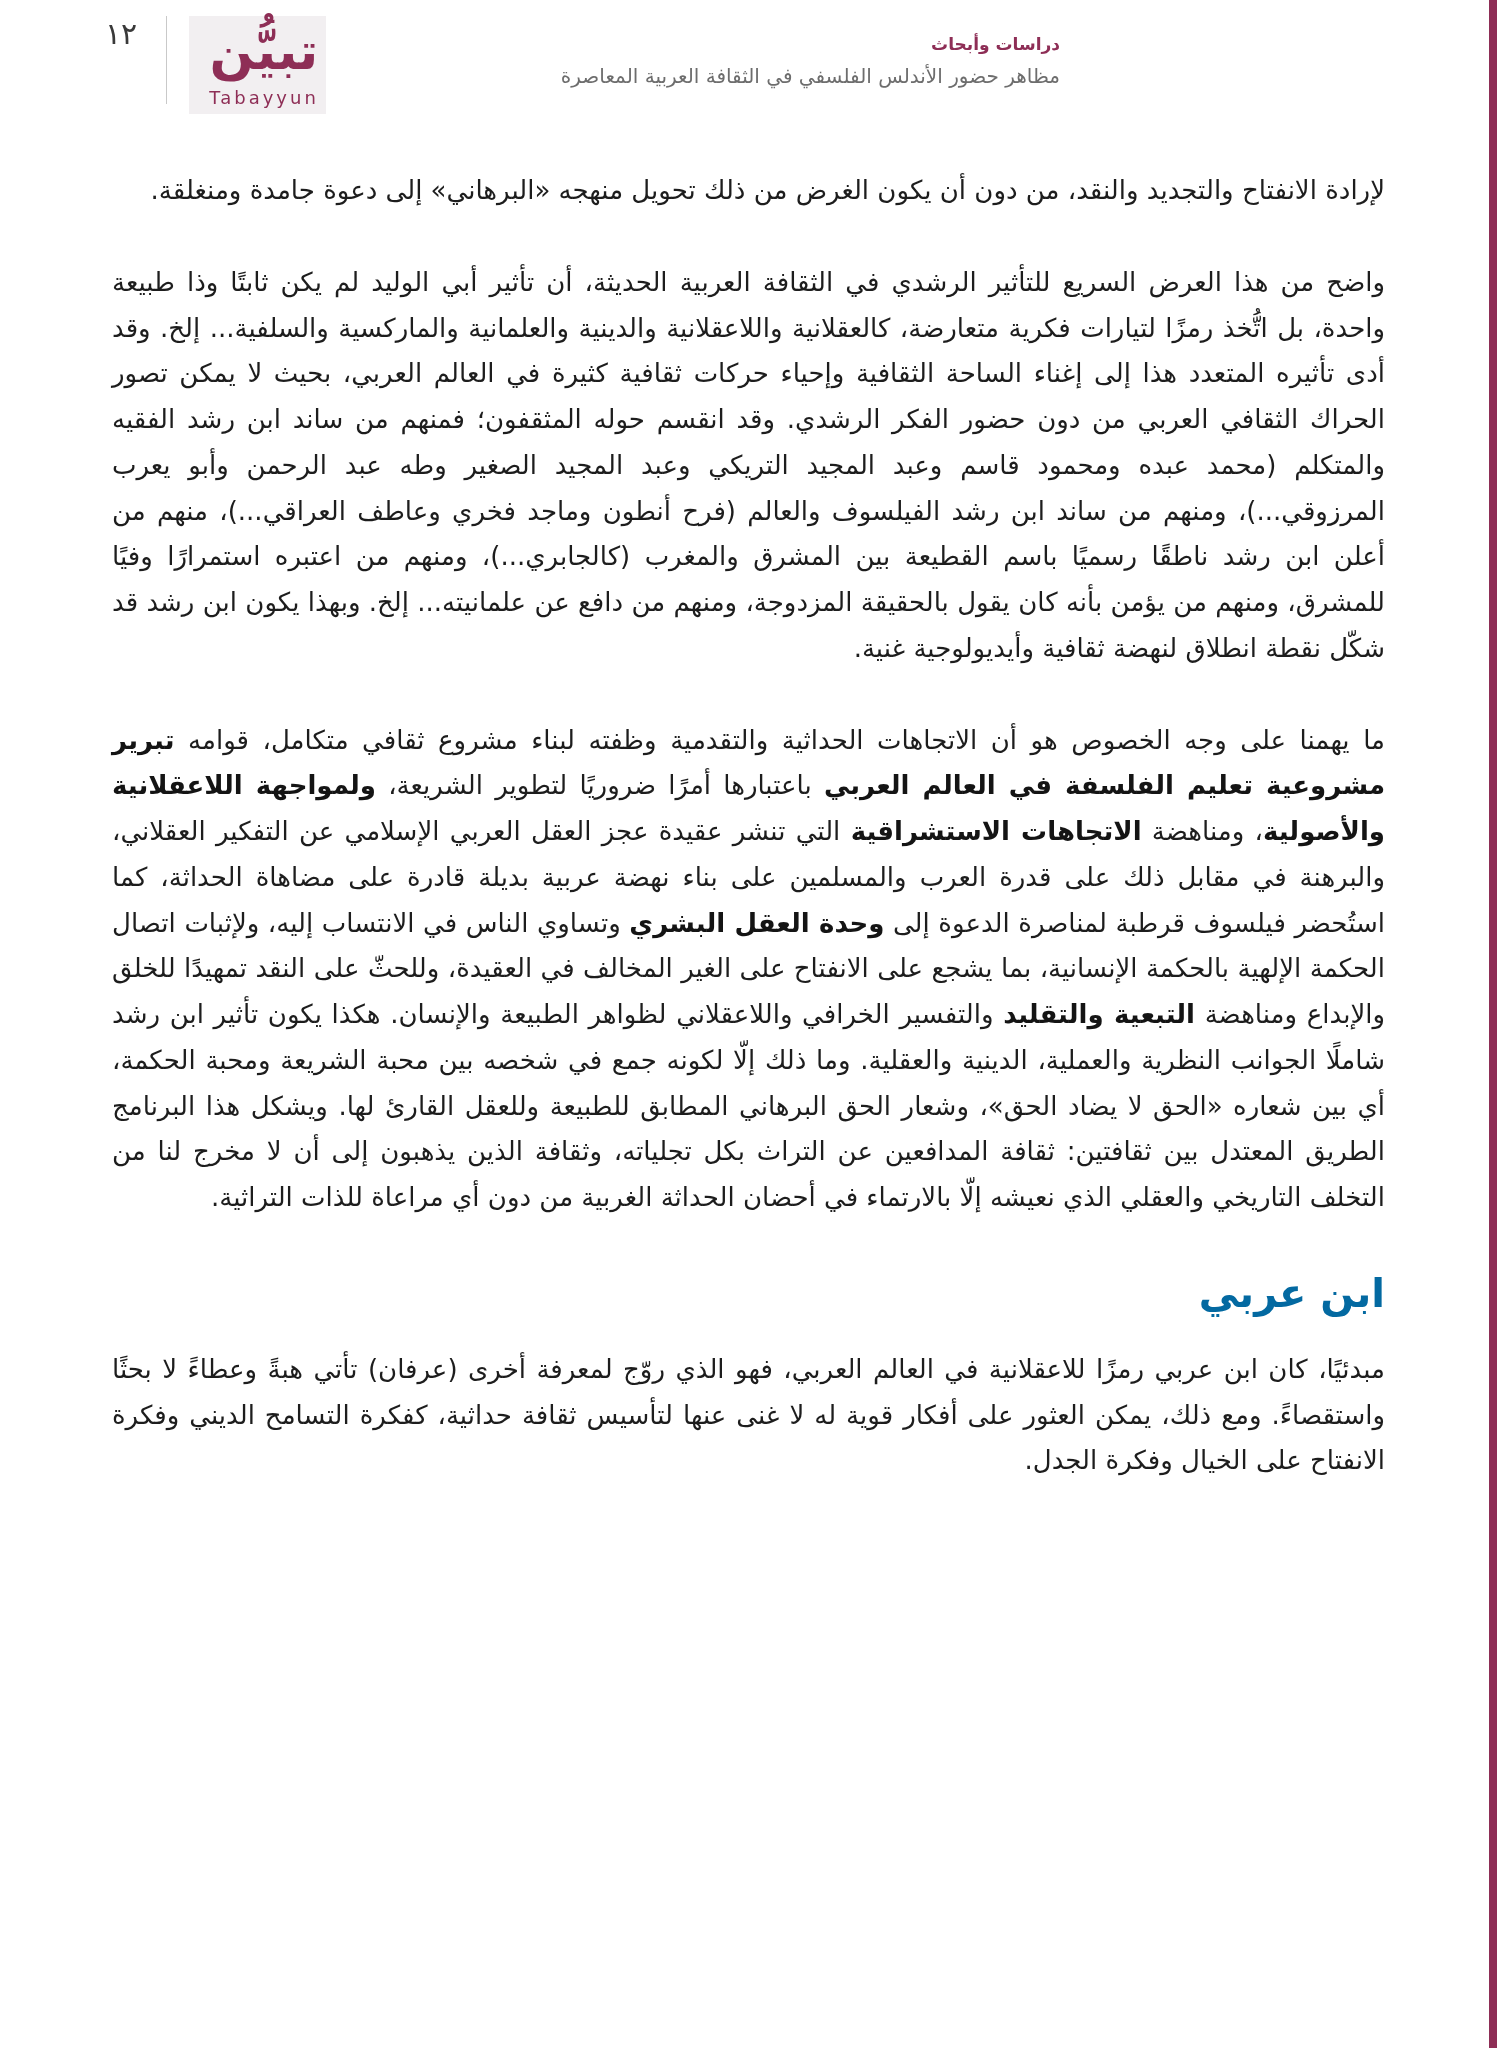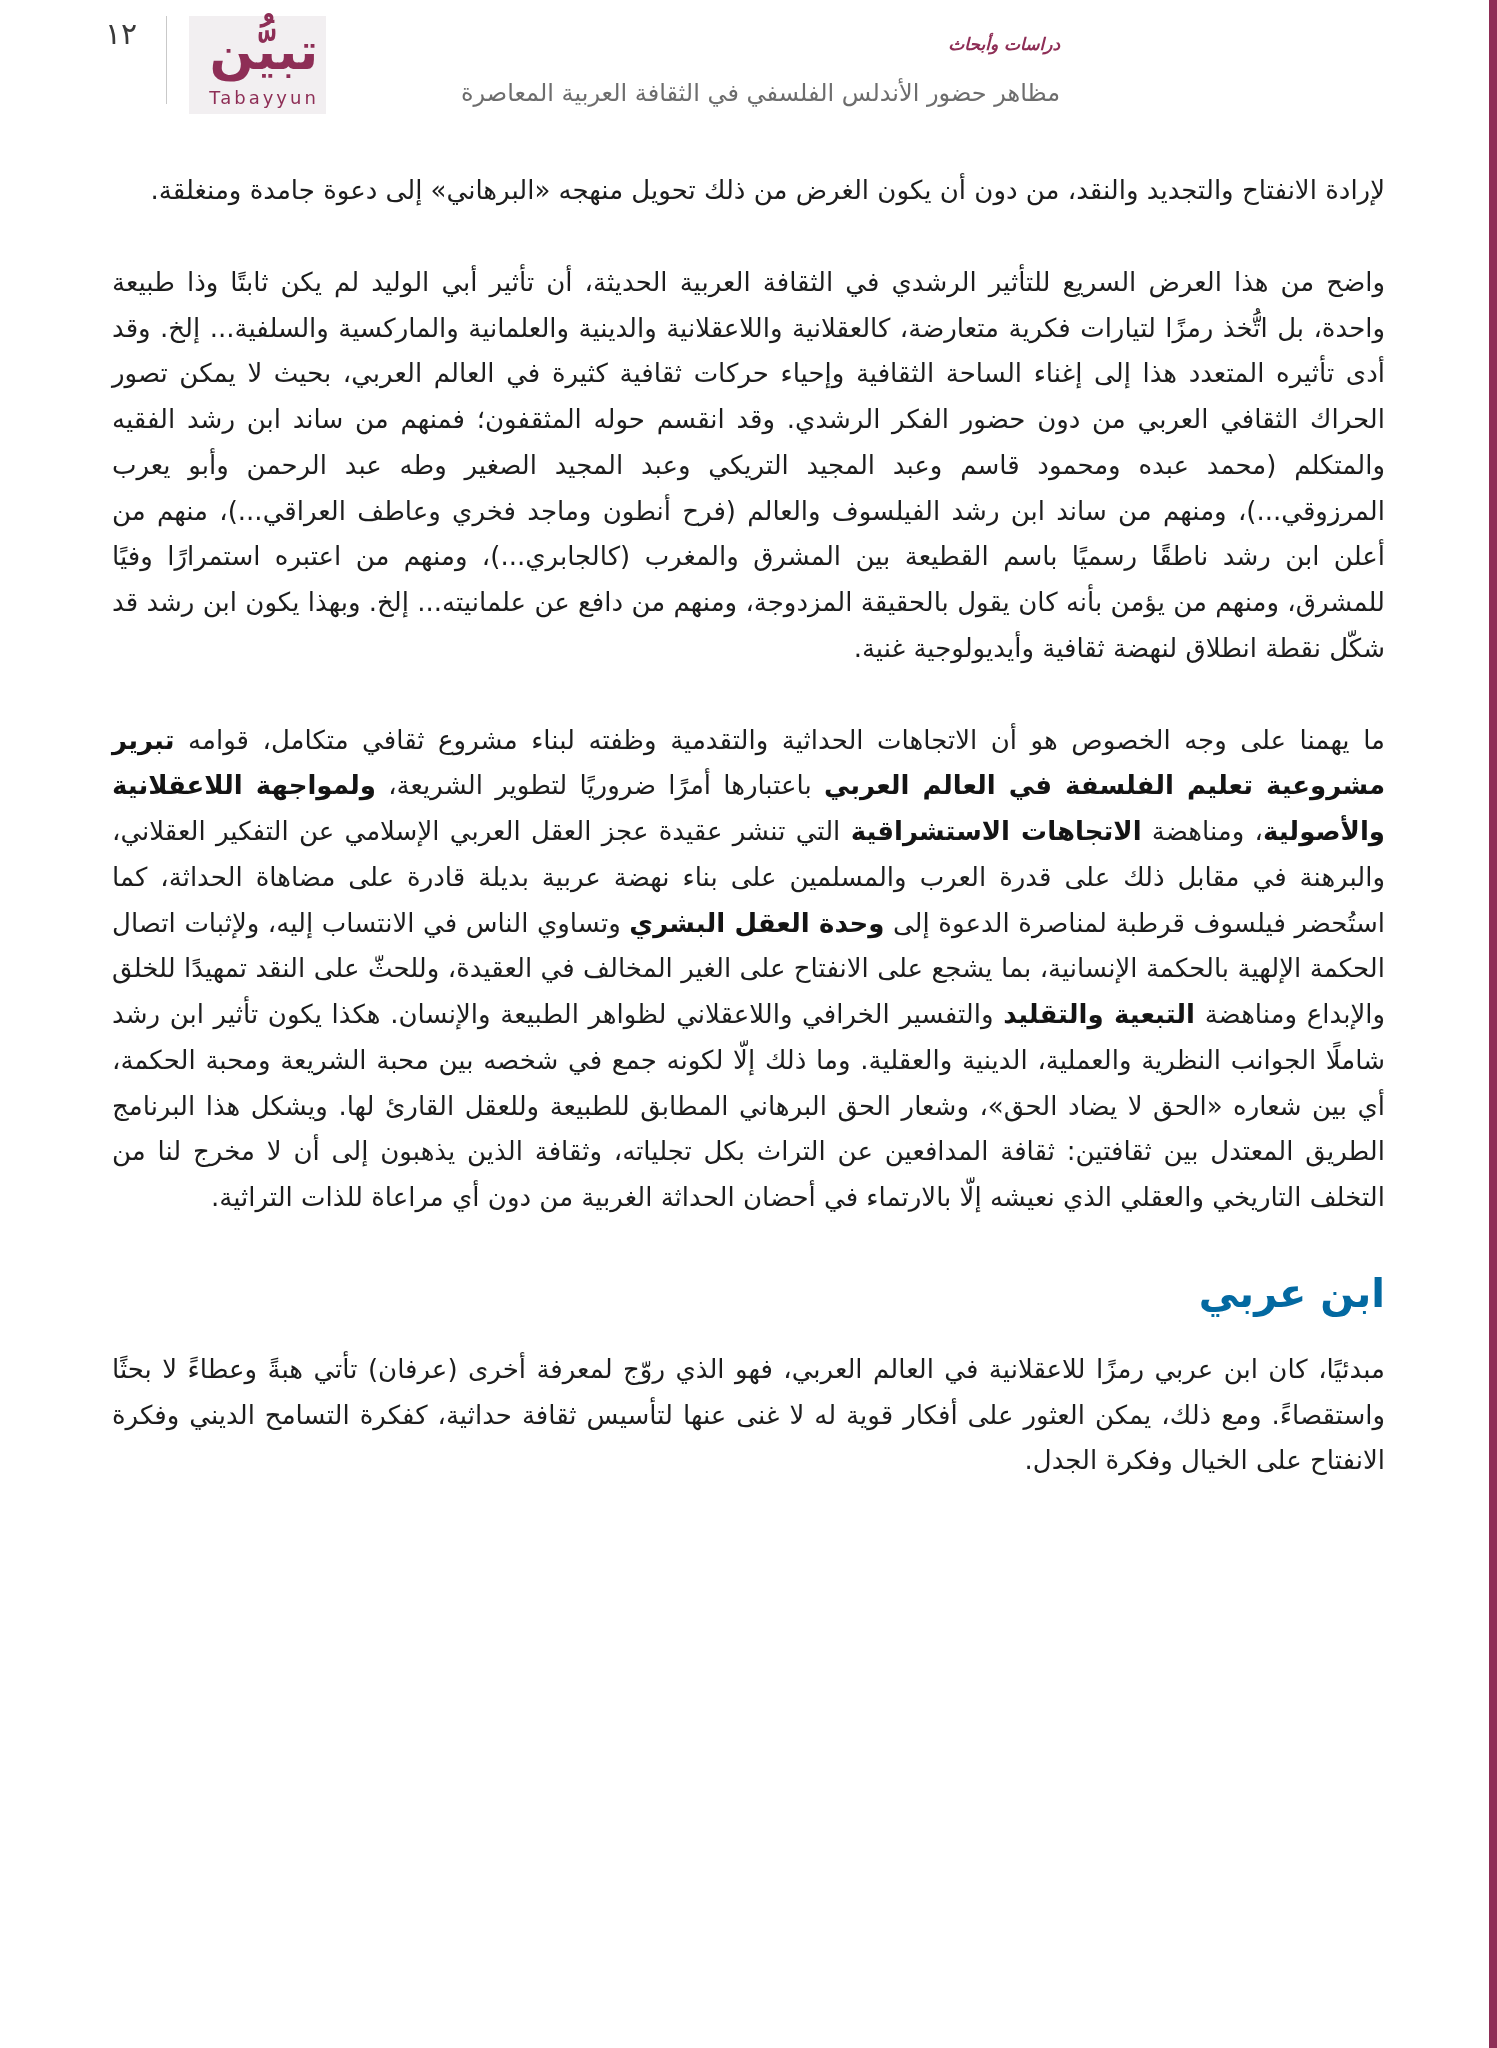--- a/index.html
+++ b/index.html
@@ -69,26 +69,25 @@
     position: absolute;
     top: 34px;
     right: 437px;
     text-align: right;
     direction: rtl;
   }
   .section-label {
     color: #8e2e56;
     font-size: 17px;
     font-weight: bold;
-    margin-bottom: 25px;
-    font-style: italic;
+    margin-bottom: 10px;
   }
   .running-title {
     color: #6d6d6d;
-    font-size: 24px;
+    font-size: 20px;
   }
   
   .article {
     position: absolute;
     top: 168px;
     right: 112px;
     left: 112px;
     direction: rtl;
     text-align: justify;
     font-size: 26px;

